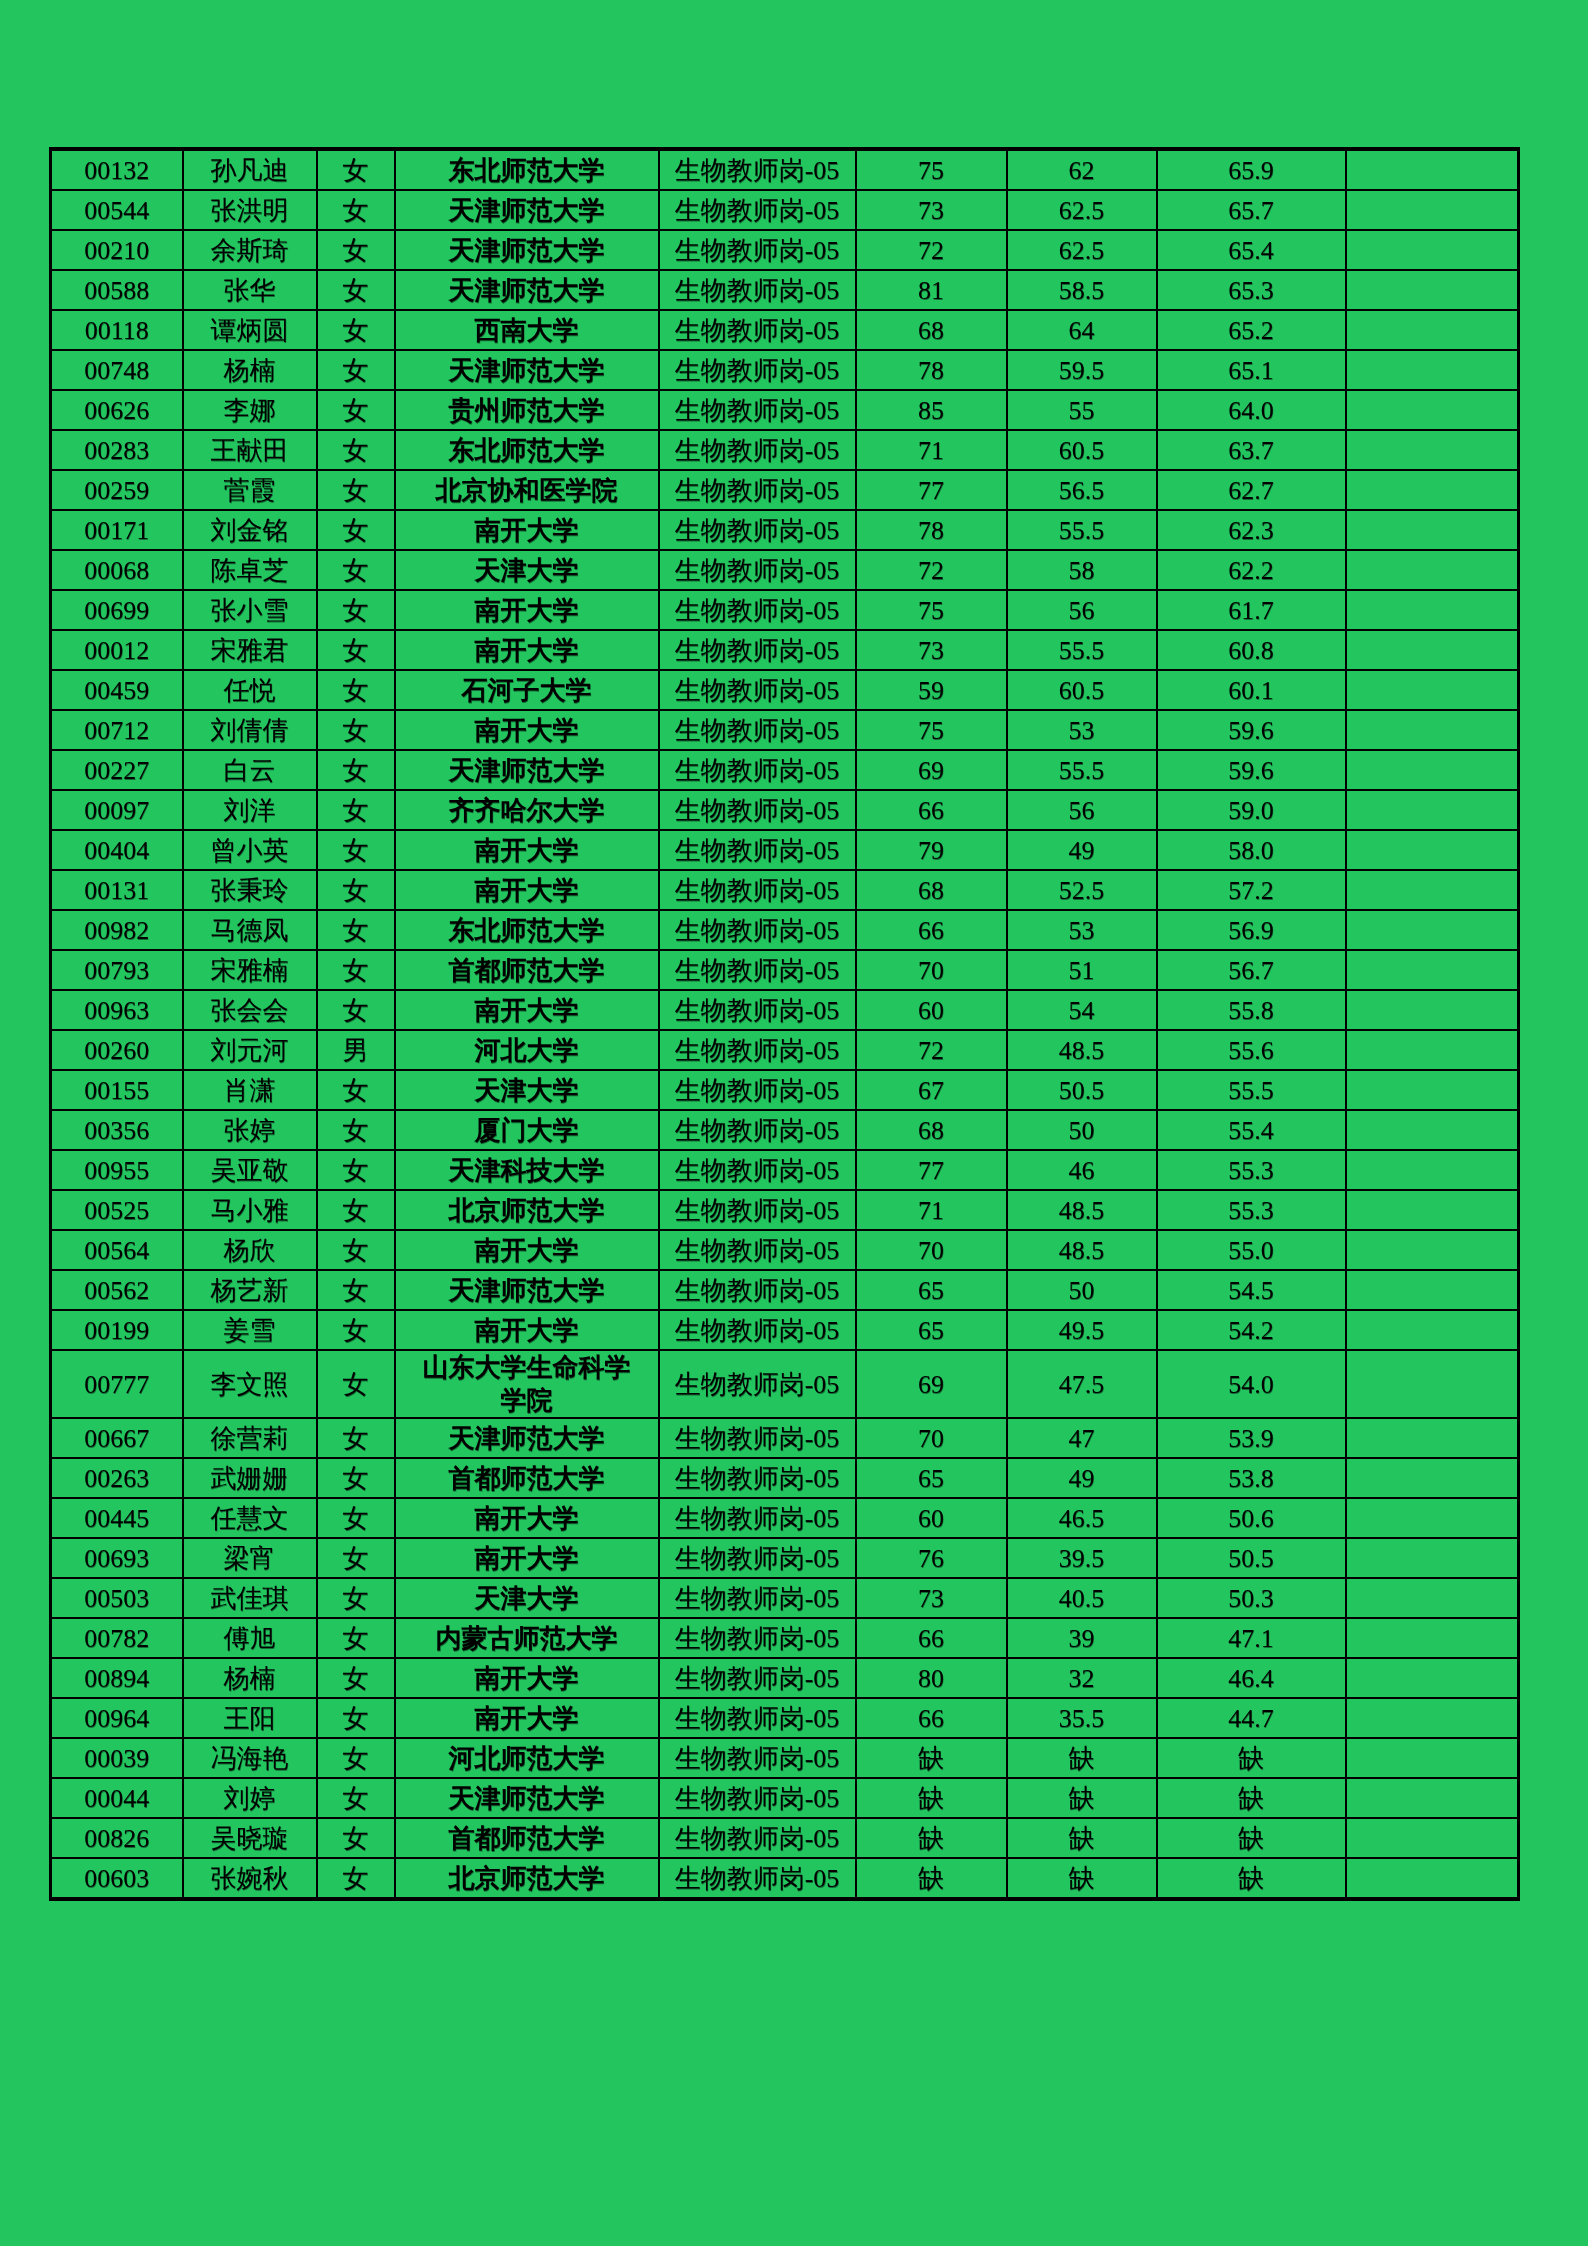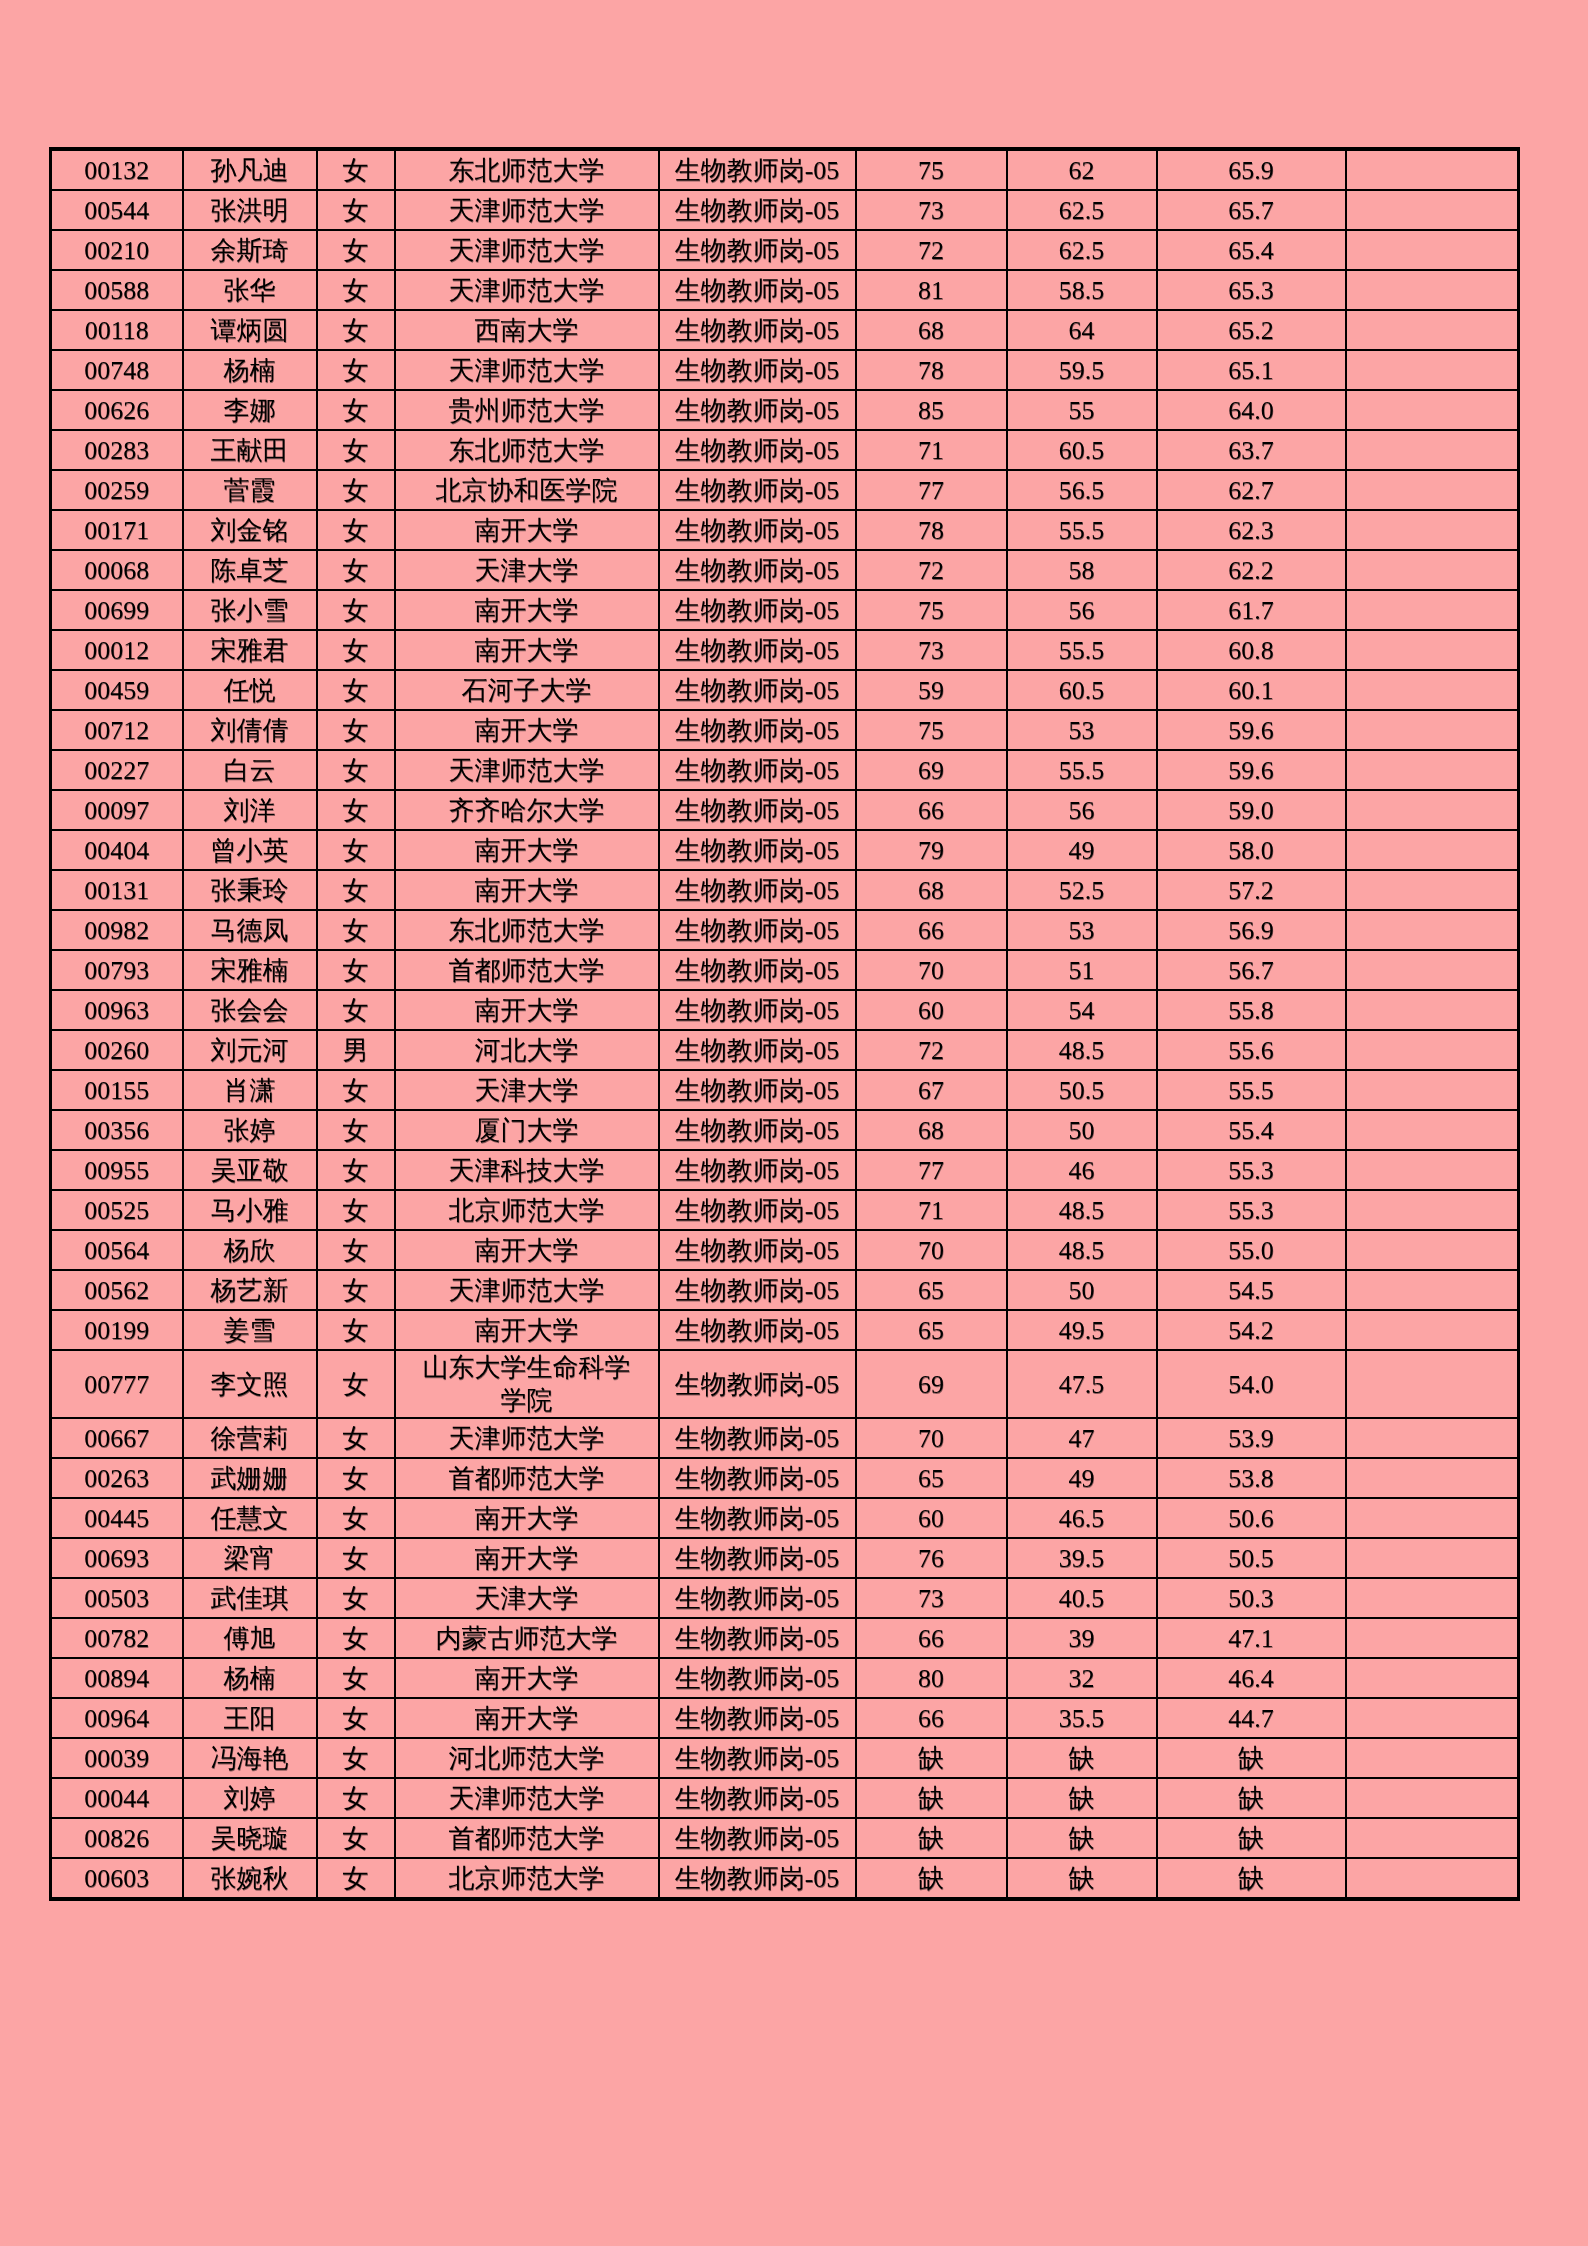--- a/index.html
+++ b/index.html
@@ -12,21 +12,21 @@
     height: 2246px;
     position: relative;
     font-family: "Liberation Serif", "DejaVu Serif", serif;
     color: #000000;
   }
   .page {
     position: absolute;
     left: 0; top: 0;
     width: 1588px;
     height: 2246px;
-    background: #fca5a5;
+    background: #22c55e;
   }
   table.results-table {
     position: absolute;
     left: 49px;
     top: 147px;
     width: 1468px;
     border-collapse: collapse;
     table-layout: fixed;
     border: 3px solid #000000;
     border-top-width: 4px;
@@ -40,20 +40,21 @@
     vertical-align: middle;
     font-size: 26px;
     line-height: 33px;
     color: #000000;
     text-shadow: 0.6px 0.6px 0 rgba(0,0,0,0.45);
     overflow: hidden;
     word-break: break-all;
   }
   table.results-table td.cell-university {
     padding: 0 20px;
+    font-weight: bold;
   }
   col.c-id        { width: 132px; }
   col.c-name      { width: 134px; }
   col.c-gender    { width: 78px;  }
   col.c-univ      { width: 264px; }
   col.c-pos       { width: 197px; }
   col.c-s1        { width: 151px; }
   col.c-s2        { width: 150px; }
   col.c-s3        { width: 189px; }
   col.c-remark    { width: 173px; }

